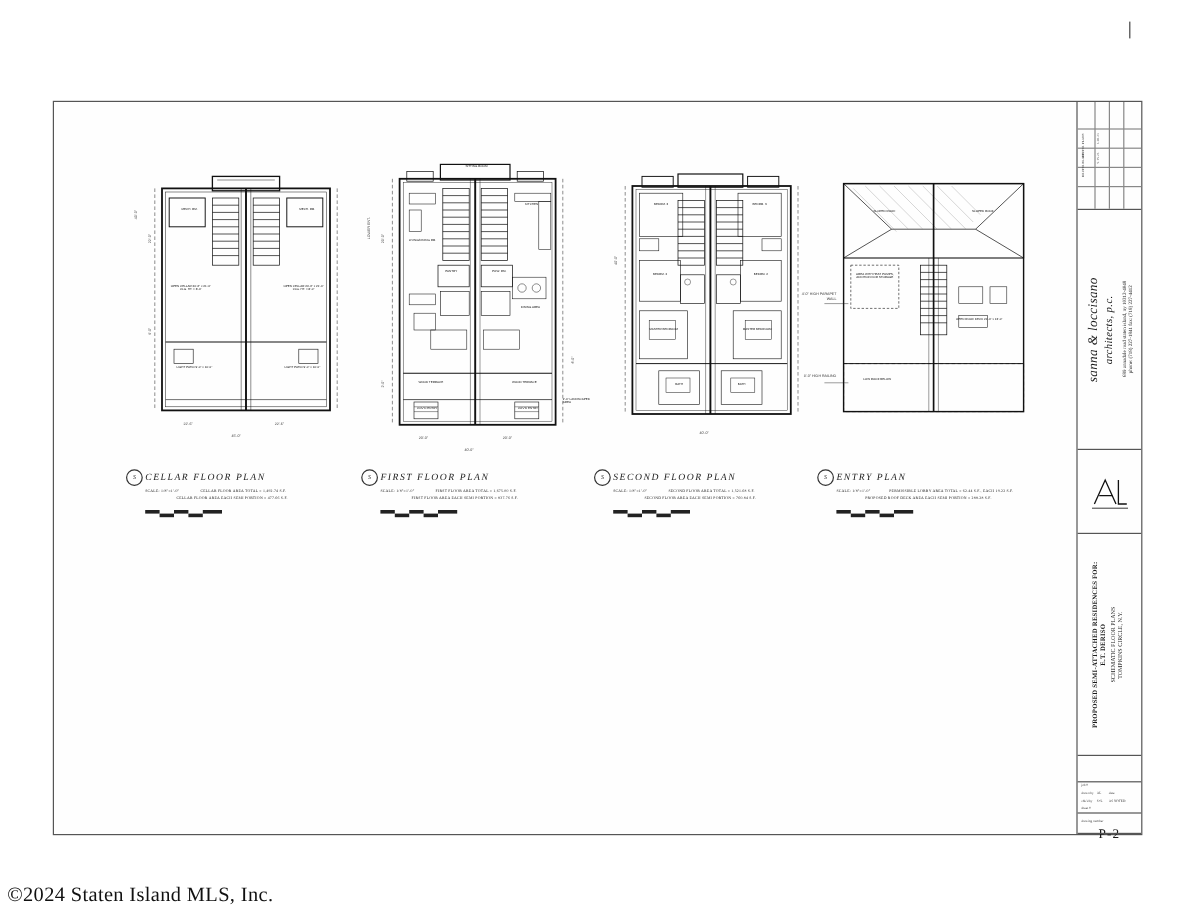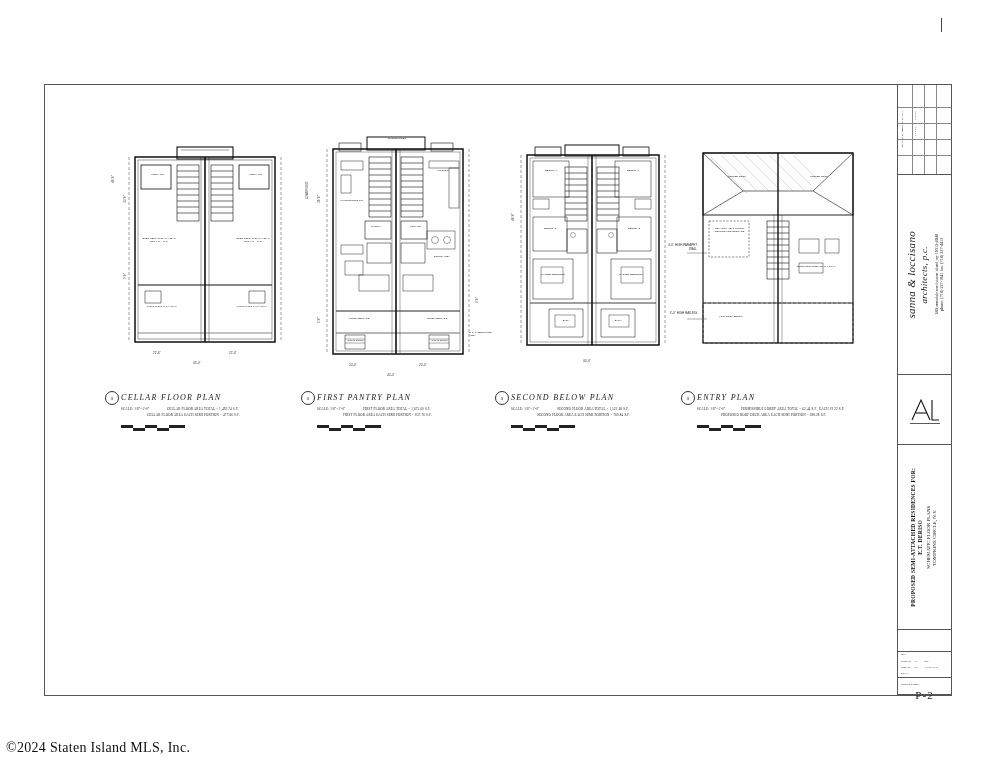--- a/index.html
+++ b/index.html
@@ -226,21 +226,21 @@
     font-family: "Liberation Sans", sans-serif;
     white-space: nowrap;
   }
 
   
   #watermark {
     position: absolute;
     left: 6px;
     bottom: 12px;
     font-family: "Liberation Serif", serif;
-    font-size: 14px;
+    font-size: 17px;
     color: #111;
     letter-spacing: 0.3px;
   }
   #corner-tick {
     position: absolute;
     right: 52px;
     top: 18px;
     width: 1px;
     height: 14px;
     background: #444;
@@ -417,21 +417,21 @@
       <div class="rm" style="left:100px; top:90px; width:30px;">POW. RM.</div>
       <div class="rm" style="left:124px; top:120px; width:34px; white-space:normal;">DINING AREA</div>
       <div class="rm" style="left:126px; top:34px; width:32px;">KITCHEN</div>
       <div class="rm" style="left:40px; top:182px; width:36px;">WOOD TERRACE</div>
       <div class="rm" style="left:118px; top:182px; width:36px;">WOOD TERRACE</div>
       <div class="rm" style="left:42px; top:204px; width:26px;">COV'D ENTRY</div>
       <div class="rm" style="left:126px; top:204px; width:26px;">COV'D ENTRY</div>
       <div class="rm" style="left:168px; top:196px; width:24px; white-space:normal; text-align:left;">2'-0" LANDSCAPED AREA</div>
 
       <div class="cap-bubble" style="left:0px; top:256px;">S</div>
-      <div class="caption cap-title" style="left:16px; top:258px;">FIRST PANTRY PLAN</div>
+      <div class="caption cap-title" style="left:16px; top:258px;">FIRST FLOOR PLAN</div>
       <div class="caption cap-scale" style="left:16px; top:272px;">SCALE: 1/8"=1'-0"</div>
       <div class="caption cap-scale" style="left:62px; top:272px;">FIRST FLOOR AREA TOTAL = 1,675.00 S.F.</div>
       <div class="caption cap-scale" style="left:42px; top:278px;">FIRST FLOOR AREA EACH SEMI PORTION = 837.76 S.F.</div>
       <div class="scalebar" style="left:16px; top:290px; width:64px;">
         <i style="left:0; width:12px;"></i>
           <i style="left:24px; width:12px;"></i>
           <i style="left:48px; width:16px;"></i>
         <b style="left:12px; width:12px;"></b>
           <b style="left:36px; width:12px;"></b>
       </div>
@@ -504,21 +504,21 @@
       <div class="rm" style="left:40px; top:26px; width:32px;">BEDRM. 3</div>
       <div class="rm" style="left:122px; top:26px; width:32px;">BEDRM. 3</div>
       <div class="rm" style="left:40px; top:84px; width:30px;">BEDRM. 2</div>
       <div class="rm" style="left:124px; top:84px; width:30px;">BEDRM. 2</div>
       <div class="rm" style="left:40px; top:130px; width:36px; white-space:normal;">MASTER BEDROOM</div>
       <div class="rm" style="left:118px; top:130px; width:36px; white-space:normal;">MASTER BEDROOM</div>
       <div class="rm" style="left:56px; top:176px; width:30px;">BATH</div>
       <div class="rm" style="left:108px; top:176px; width:30px;">BATH</div>
 
       <div class="cap-bubble" style="left:0px; top:248px;">S</div>
-      <div class="caption cap-title" style="left:16px; top:250px;">SECOND BELOW PLAN</div>
+      <div class="caption cap-title" style="left:16px; top:250px;">SECOND FLOOR PLAN</div>
       <div class="caption cap-scale" style="left:16px; top:264px;">SCALE: 1/8"=1'-0"</div>
       <div class="caption cap-scale" style="left:62px; top:264px;">SECOND FLOOR AREA TOTAL = 1,521.68 S.F.</div>
       <div class="caption cap-scale" style="left:42px; top:270px;">SECOND FLOOR AREA EACH SEMI PORTION = 760.84 S.F.</div>
       <div class="scalebar" style="left:16px; top:282px; width:64px;">
         <i style="left:0; width:12px;"></i>
           <i style="left:24px; width:12px;"></i>
           <i style="left:48px; width:16px;"></i>
         <b style="left:12px; width:12px;"></b>
           <b style="left:36px; width:12px;"></b>
       </div>

